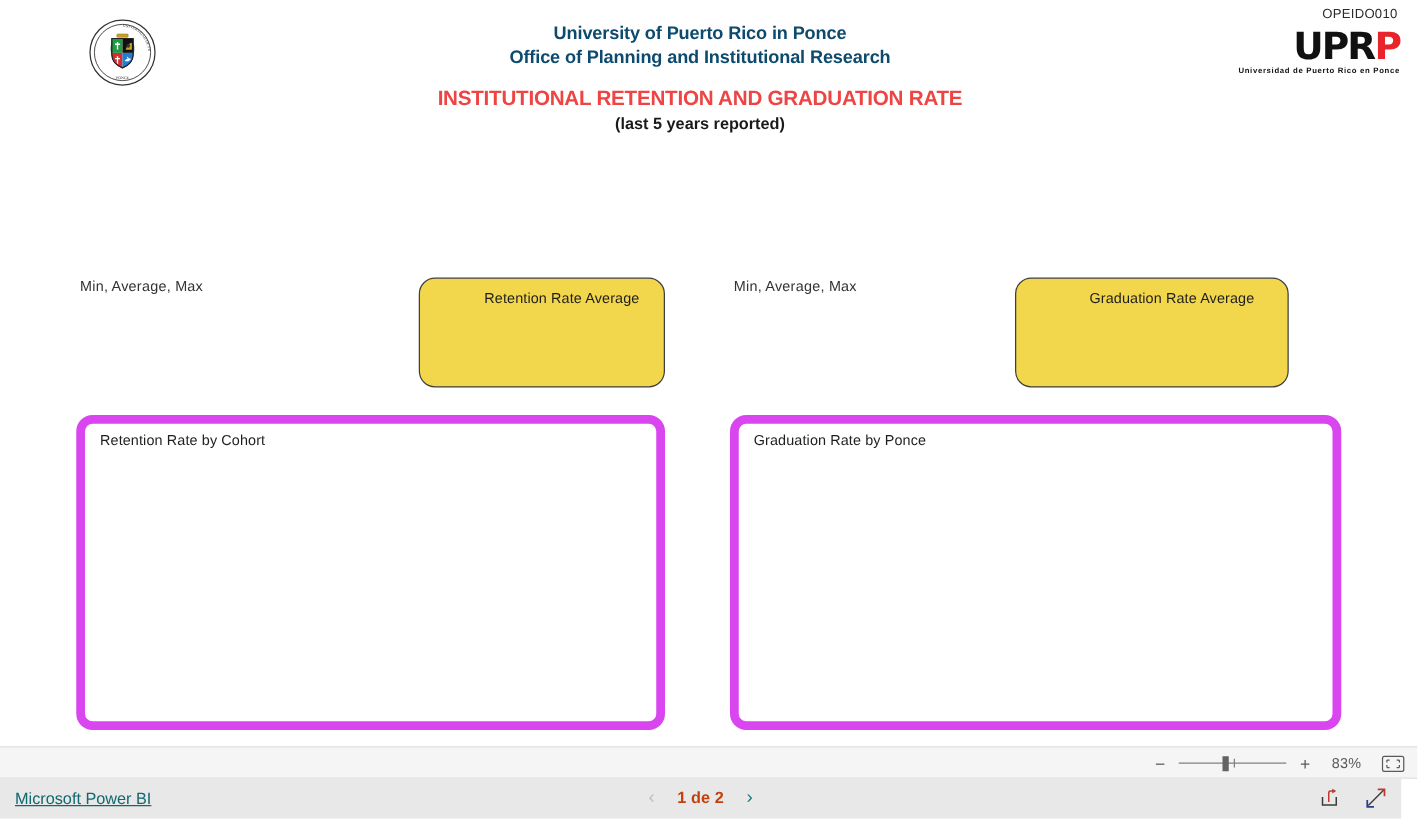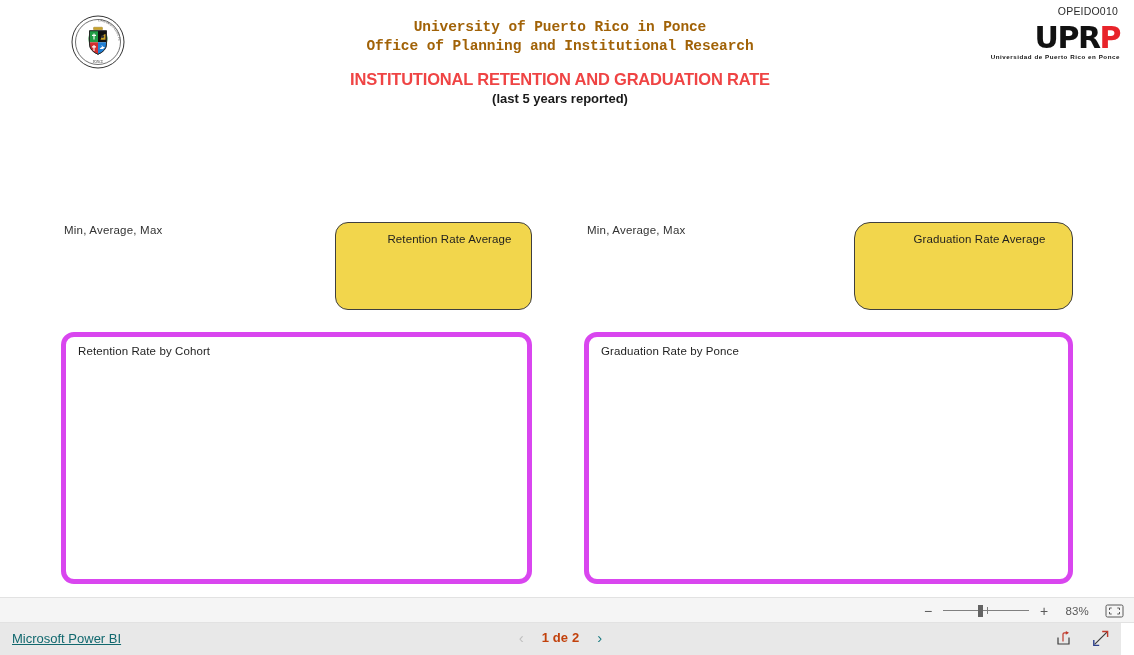--- a/index.html
+++ b/index.html
@@ -46,24 +46,23 @@
   #header-titles {
     position: absolute;
     left: 280px;
     top: 18px;
     width: 560px;
     text-align: center;
   }
   .org-line {
     font-size: 14.5px;
     font-weight: bold;
-    color: #a16207;
+    color: #0c4a6e;
     line-height: 19px;
     letter-spacing: -0.1px;
-    font-family: Liberation Mono, monospace;
   }
   #report-title {
     margin-top: 13px;
     font-size: 16.5px;
     font-weight: bold;
     color: #ef4444;
     letter-spacing: -0.2px;
     line-height: 20px;
   }
   #report-subtitle {
@@ -132,26 +131,26 @@
     left: 0;
     right: 0;
     top: 10px;
     text-align: center;
     font-size: 11.5px;
     color: #1f1f1f;
     letter-spacing: 0.1px;
     margin-left: 32px;
   }
   #kpi-retention  { left: 335px; top: 222px; width: 197px; height: 88px; }
-  #kpi-graduation { left: 854px; top: 222px; width: 219px; height: 88px; border-radius: 16px; }
+  #kpi-graduation { left: 812px; top: 222px; width: 219px; height: 88px; }
 
   .chart-card {
     position: absolute;
     background: #ffffff;
-    border: 5px solid #d946ef;
+    border: 7px solid #d946ef;
     border-radius: 13px;
     box-sizing: border-box;
   }
   .chart-title {
     position: absolute;
     left: 12px;
     top: 8px;
     font-size: 11.5px;
     color: #1f1f1f;
     letter-spacing: 0.1px;

